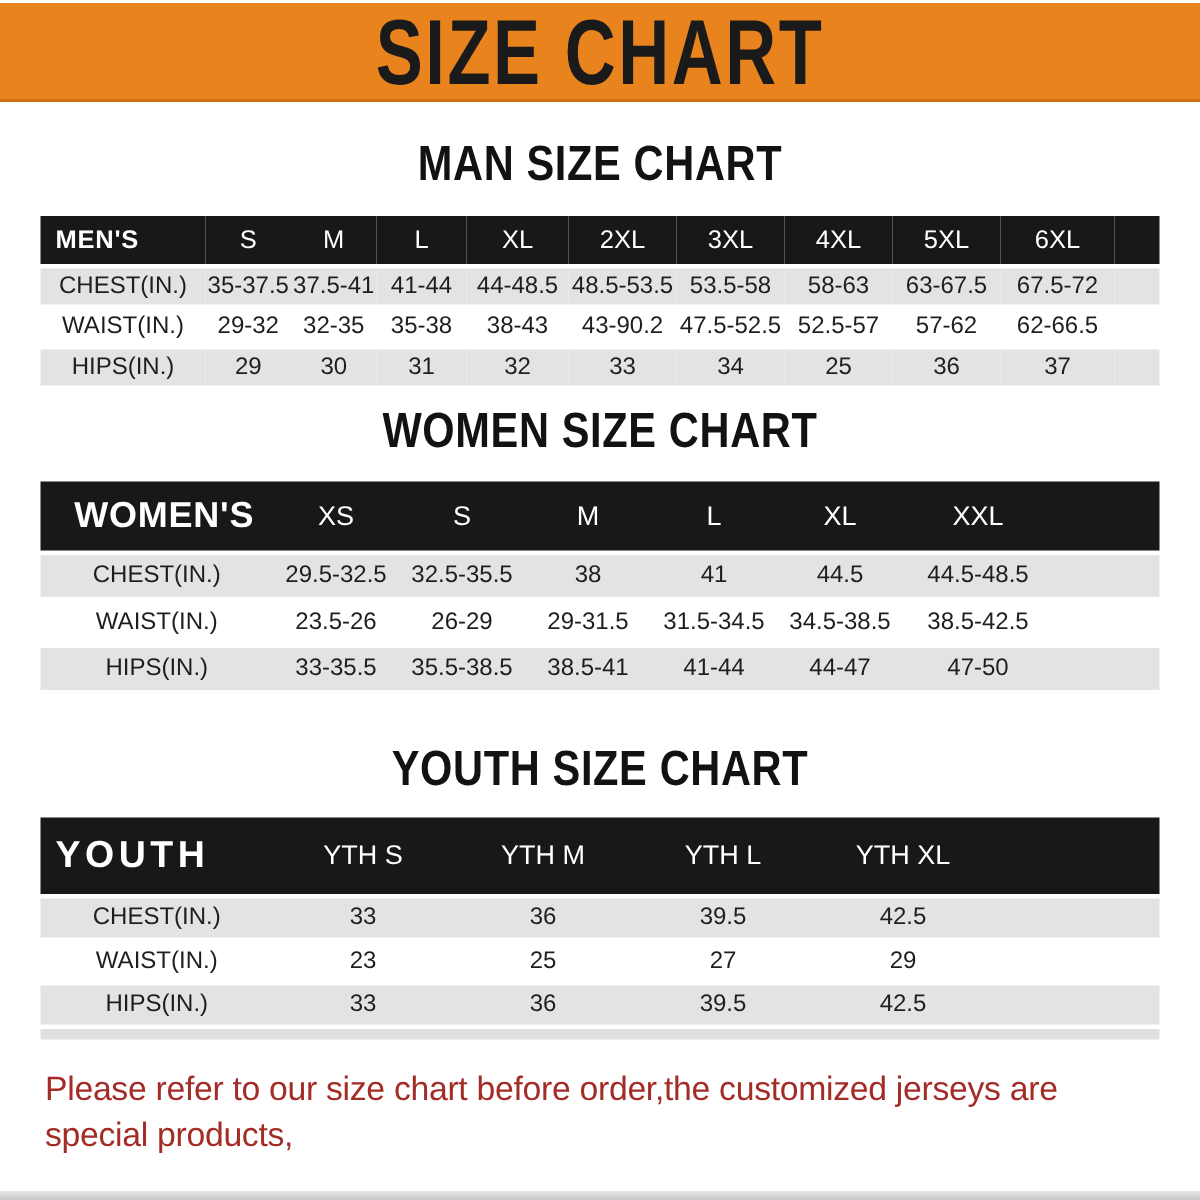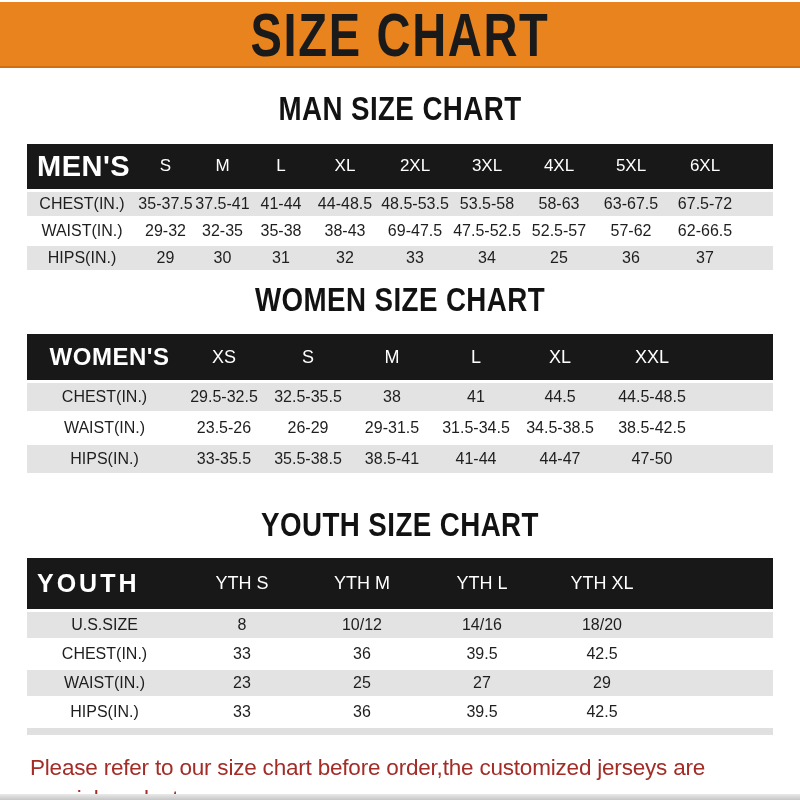--- a/index.html
+++ b/index.html
@@ -72,21 +72,21 @@
   table.size-table td {
     text-align: center;
     color: #1e1e1e;
     white-space: nowrap;
   }
   table.size-table tbody tr:nth-child(odd) td { background: #e3e3e3; }
   table.size-table tbody tr:nth-child(even) td { background: #ffffff; }
 
   
   table.men th   { font-size: 17px; padding: 6px 0; }
-  table.men th.table-title { font-size: 29px; letter-spacing: 0.5px; }
+  table.men th.table-title { font-size: 17px; letter-spacing: 0.5px; }
   table.men td   { font-size: 16px; padding: 3px 0; }
 
   table.women th { font-size: 18px; padding: 9px 0; text-align: center; }
   table.women th.table-title { font-size: 24px; letter-spacing: 0.5px; text-align: center; }
   table.women td { font-size: 16px; padding: 5px 0; }
 
   table.youth th { font-size: 18px; padding: 11px 0; }
   table.youth th.table-title { font-size: 25px; letter-spacing: 3px; }
   table.youth td { font-size: 16px; padding: 4px 0; }
 
@@ -165,21 +165,21 @@
         <td>63-67.5</td>
         <td>67.5-72</td>
         <td></td>
       </tr>
       <tr>
         <td>WAIST(IN.)</td>
         <td>29-32</td>
         <td>32-35</td>
         <td>35-38</td>
         <td>38-43</td>
-        <td>69-47.5</td>
+        <td>43-90.2</td>
         <td>47.5-52.5</td>
         <td>52.5-57</td>
         <td>57-62</td>
         <td>62-66.5</td>
         <td></td>
       </tr>
       <tr>
         <td>HIPS(IN.)</td>
         <td>29</td>
         <td>30</td>
@@ -268,28 +268,20 @@
         <th class="table-title">YOUTH</th>
         <th>YTH S</th>
         <th>YTH M</th>
         <th>YTH L</th>
         <th>YTH XL</th>
         <th></th>
       </tr>
     </thead>
     <tbody>
       <tr>
-        <td>U.S.SIZE</td>
-        <td>8</td>
-        <td>10/12</td>
-        <td>14/16</td>
-        <td>18/20</td>
-        <td></td>
-      </tr>
-      <tr>
         <td>CHEST(IN.)</td>
         <td>33</td>
         <td>36</td>
         <td>39.5</td>
         <td>42.5</td>
         <td></td>
       </tr>
       <tr>
         <td>WAIST(IN.)</td>
         <td>23</td>

